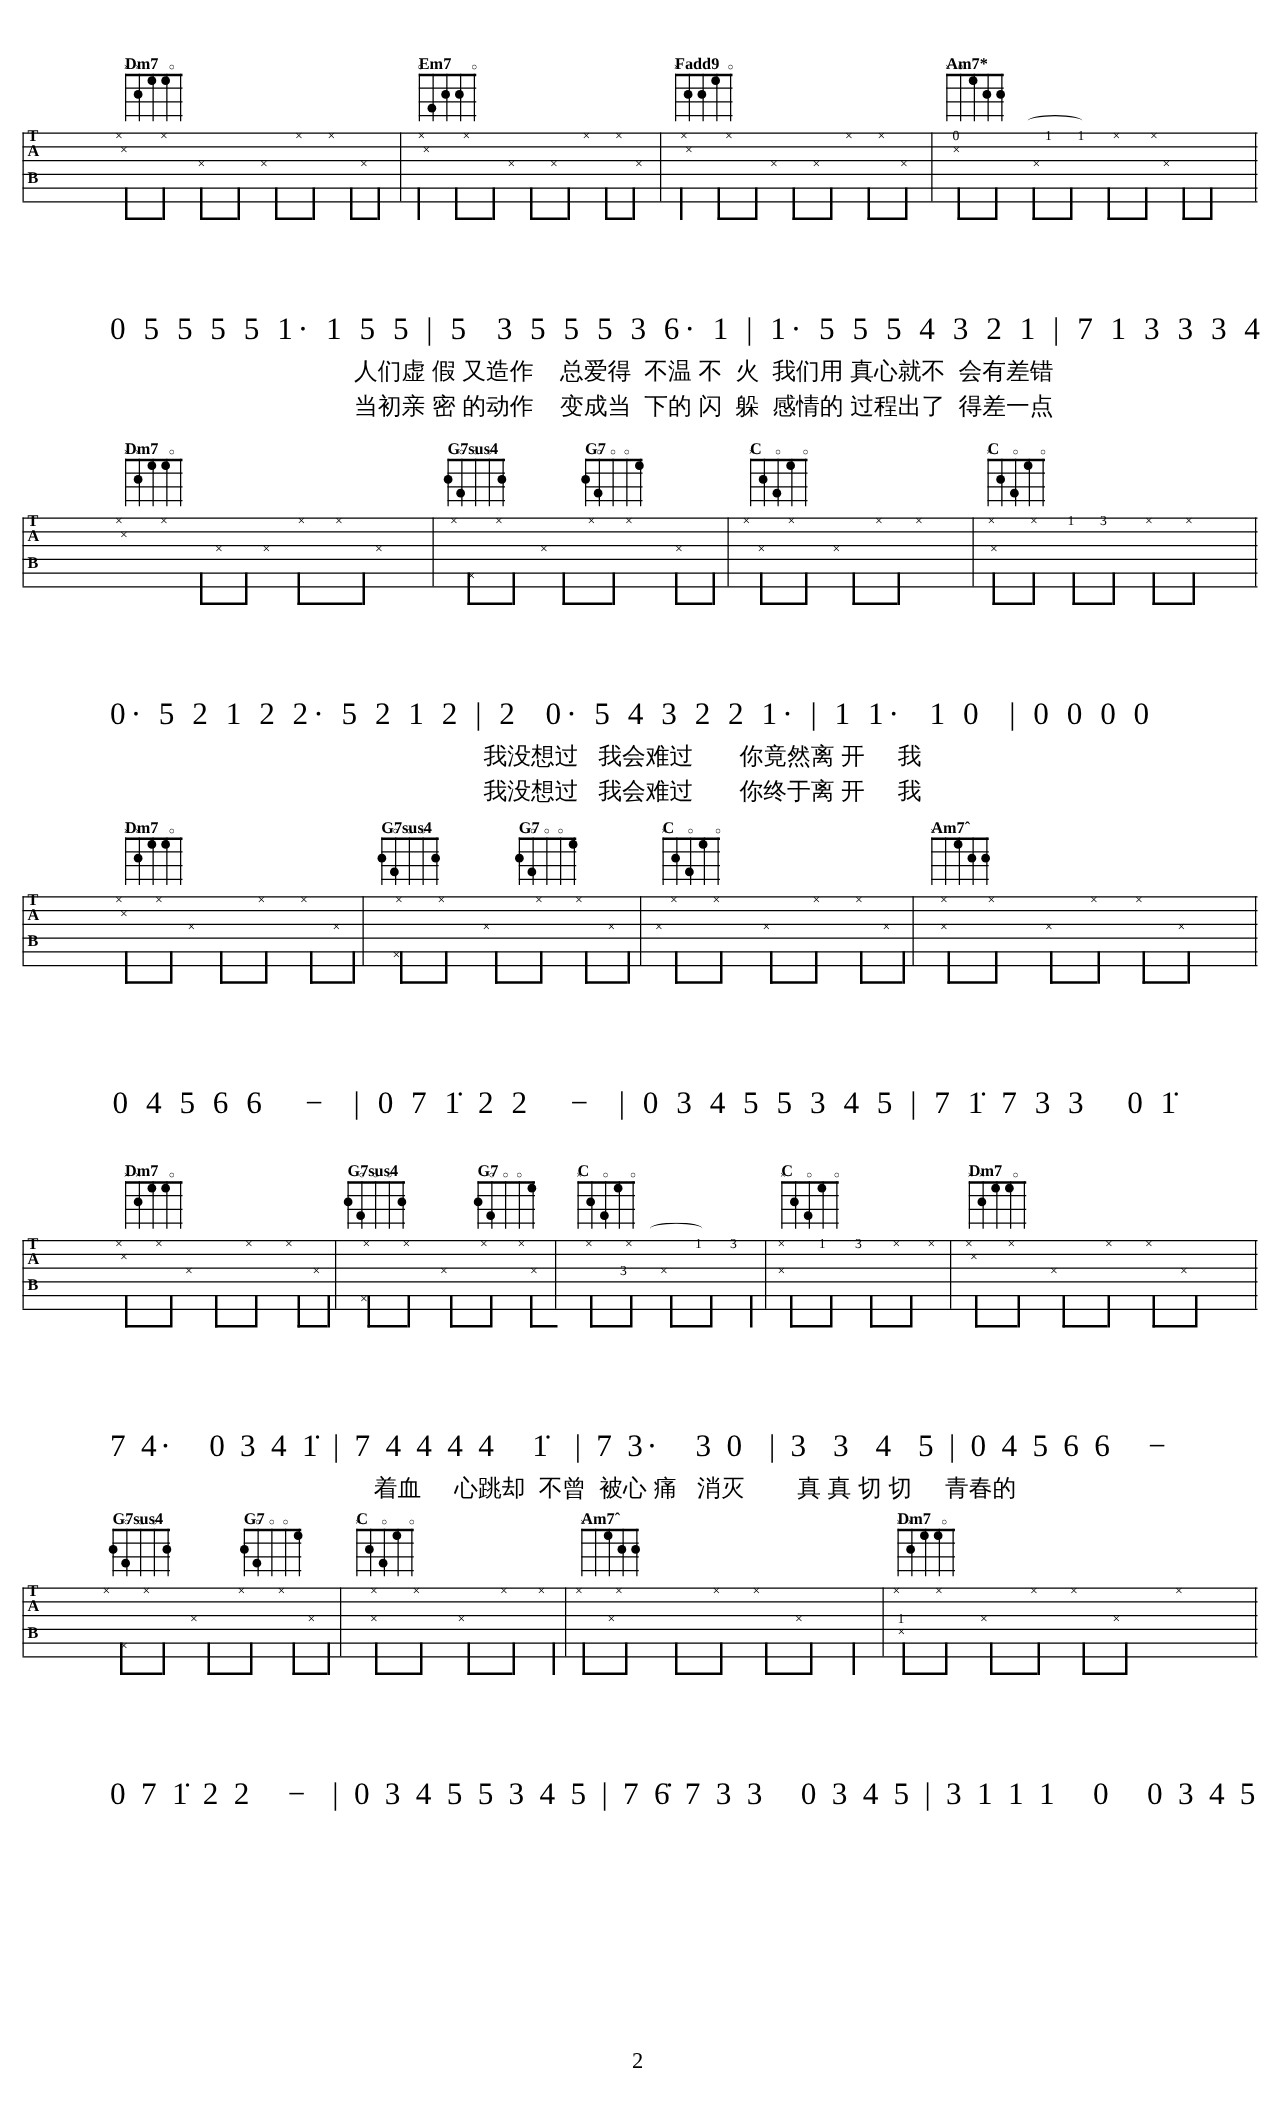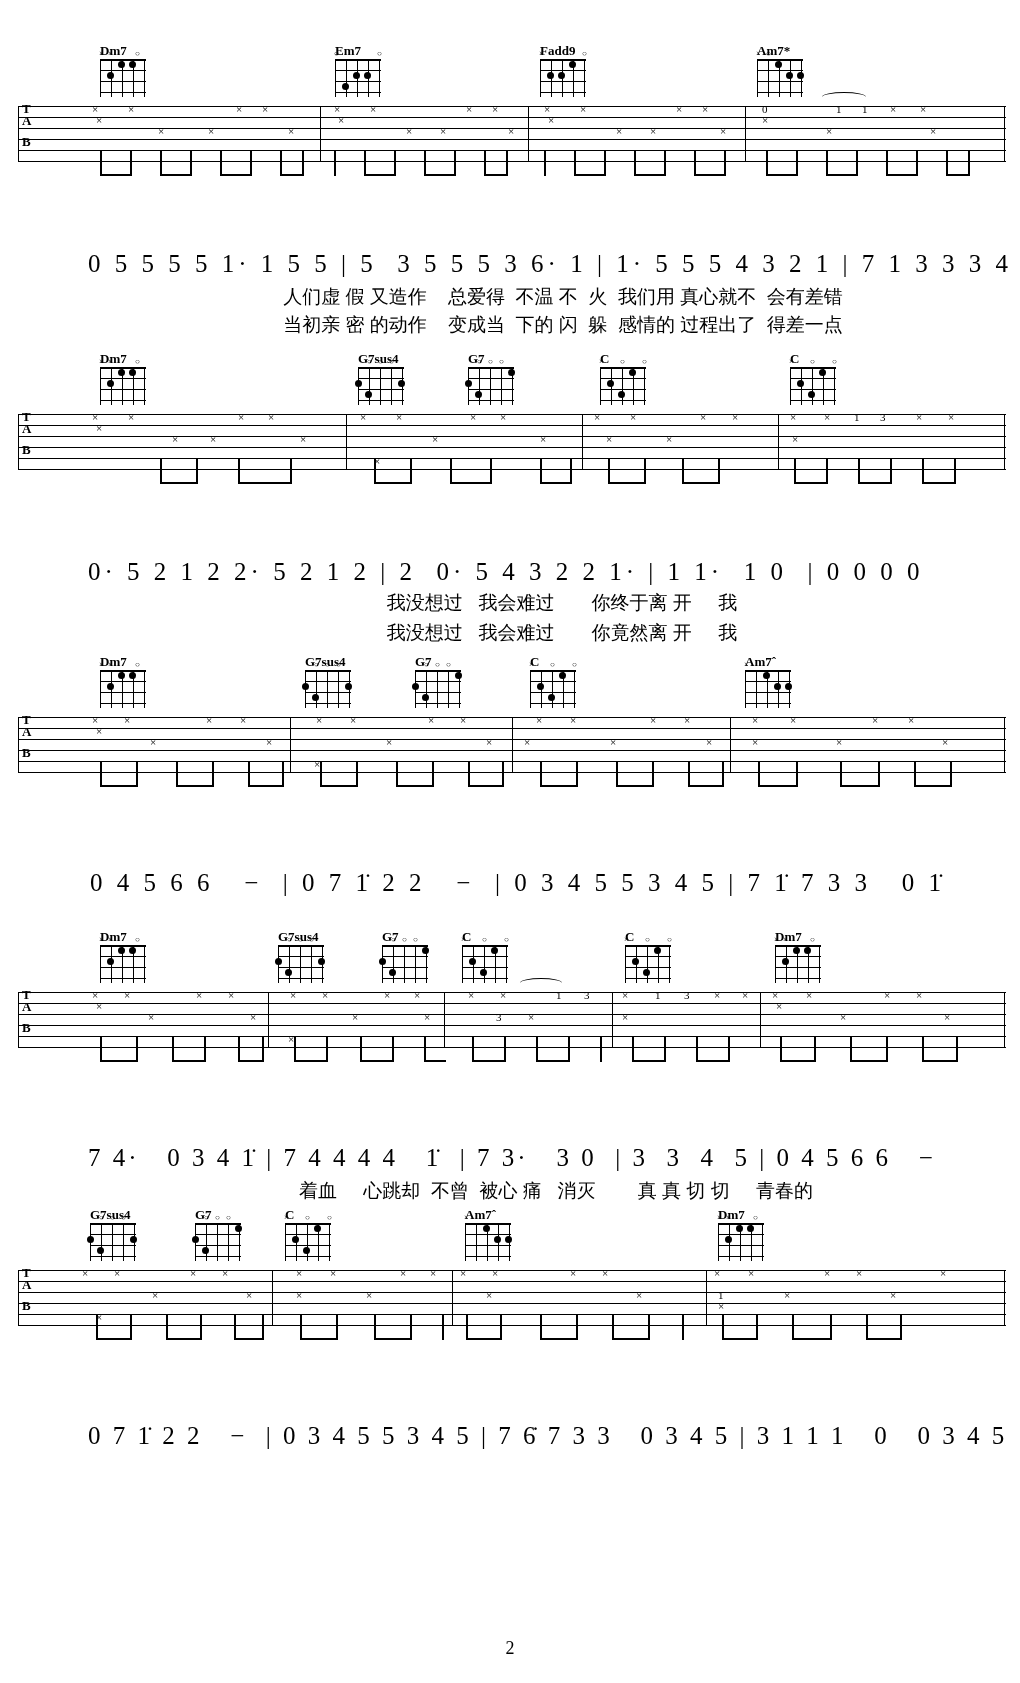--- a/index.html
+++ b/index.html
@@ -534,22 +534,22 @@
       <div class="stem" style="left:890px; top:44px; height:26px;"></div>
       <div class="stem" style="left:922px; top:44px; height:26px;"></div>
       <div class="stem" style="left:954px; top:44px; height:26px;"></div>
       <div class="beam" style="left:794px; top:68px; width:32px;"></div>
       <div class="beam" style="left:858px; top:68px; width:32px;"></div>
       <div class="beam" style="left:922px; top:68px; width:32px;"></div>
     </div>
 
     <div class="jianpu" style="margin-top:52px;">
       <div class="jprow" style="padding-left:88px; letter-spacing:4px;">0· 5 2 1 2 2· 5 2 1 2 | 2  0· 5 4 3 2 2 1· | 1 1·  1 0  | 0 0 0 0</div>
+      <div class="lyric" style="padding-left:104px; margin-top:4px;">我没想过   我会难过       你竟然离 开     我</div>
       <div class="lyric" style="padding-left:104px; margin-top:2px;">我没想过   我会难过       你终于离 开     我</div>
-      <div class="lyric" style="padding-left:104px; margin-top:4px;">我没想过   我会难过       你竟然离 开     我</div>
     </div>
   </div>
 
   <div class="system" style="position:absolute; left:0; top:655px; width:1020px; height:270px;">
     <div class="chords">
       <div class="chord" style="left:100px;">
         <div class="cname">Dm7</div>
         <div class="grid">
           <div class="top"></div>
           <div class="xmark" style="left:-1px;">×</div>

